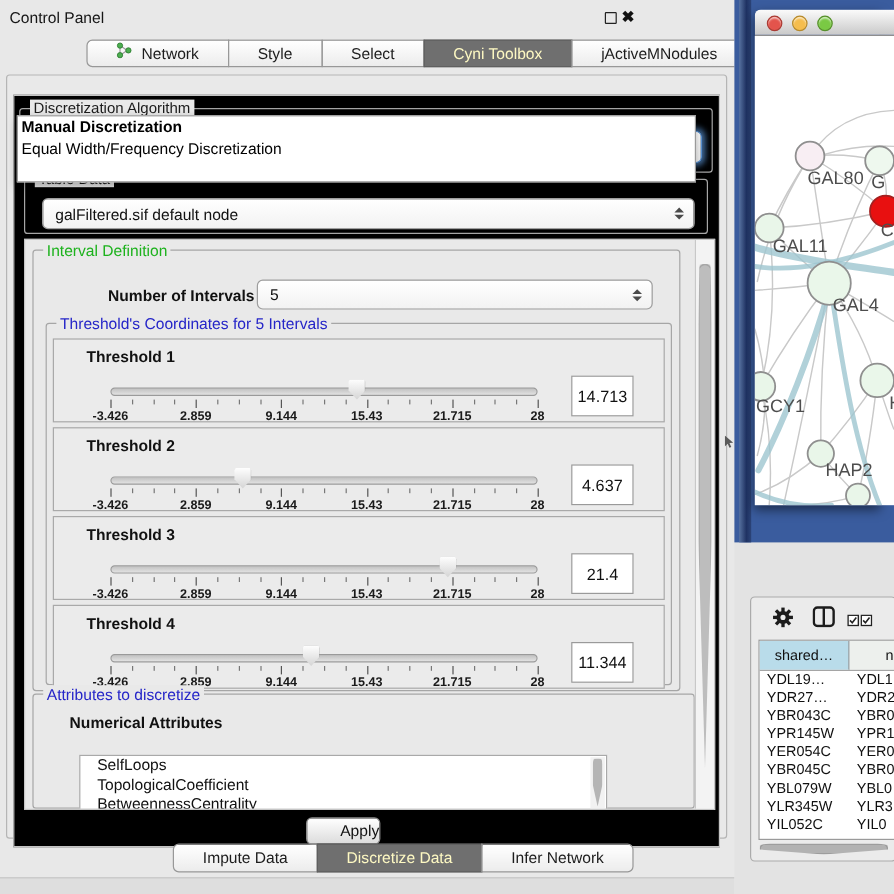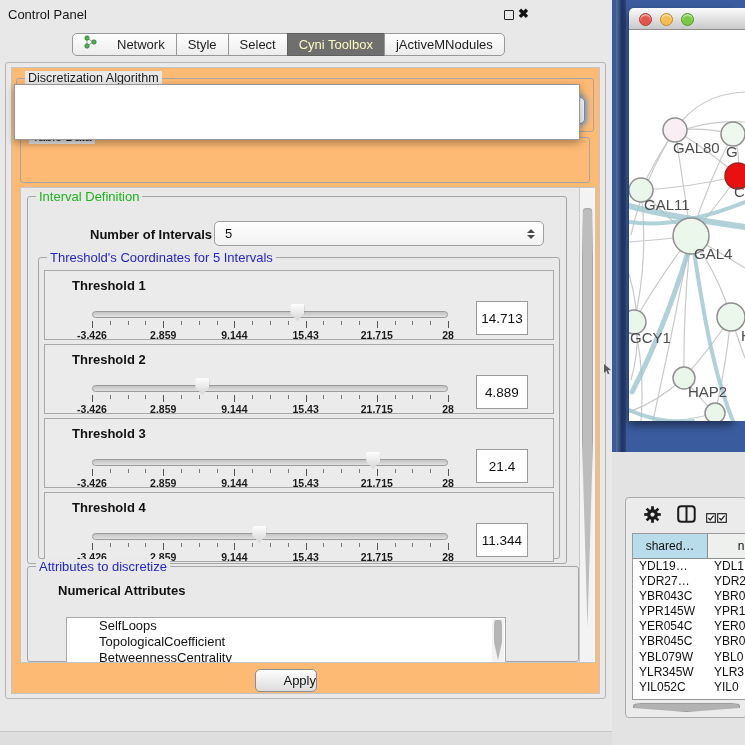--- a/index.html
+++ b/index.html
@@ -9,31 +9,31 @@
 
   
   #left-panel { position:absolute; left:0; top:0; width:612px; height:745px; background:#e8e8e8; }
   #cp-title { position:absolute; left:8px; top:7px; font-size:13px; color:#161616; }
   #float-icon { position:absolute; left:504px; top:10px; width:10px; height:10px; border:1.6px solid #222; border-radius:1px; }
   #close-icon { position:absolute; left:518px; top:6px; font-size:13px; font-weight:bold; color:#111; }
 
   .tabbar { position:absolute; display:flex; }
   #top-tabbar { left:72px; top:33px; height:23px; }
   #bottom-tabbar { left:144px; top:703px; height:24px; }
-  .seg { height:100%; line-height:22px; padding:0 11px; font-size:13px; color:#1d1d1d;
+  .seg { height:100%; line-height:22px; padding:0 24px; font-size:13px; color:#1d1d1d;
          background:linear-gradient(#ffffff,#ececec); border:1px solid #989898; margin-left:-1px;
-         display:flex; align-items:center; gap:20px; white-space:nowrap; }
+         display:flex; align-items:center; gap:8px; white-space:nowrap; }
   .seg:first-child { border-top-left-radius:5px; border-bottom-left-radius:5px; margin-left:0; }
   .seg:last-child { border-top-right-radius:5px; border-bottom-right-radius:5px; }
   .seg.sel { background:#6f6f6f; color:#fef9c3; border-color:#5f5f5f; }
 
   #content-frame { position:absolute; left:5px; top:62px; width:601px; height:637px;
                    background:#e9e9e9; border:1px solid #b5b5b5; border-radius:3px; }
-  #inner-panel { position:absolute; left:5px; top:4px; width:589px; height:627px;
-                 border:1px solid #c4c4c4; background:#fdba74; }
+  #inner-panel { position:absolute; left:5px; top:16px; width:589px; height:627px;
+                 border:1px solid #c4c4c4; background:#000000; }
 
   .group { position:absolute; border:1px solid #a6a6a6; border-radius:3px; }
   .legend { position:absolute; top:-8px; left:8px; background:#e9e9e9; padding:0 3px;
             font-size:12.5px; color:#1c1c1c; white-space:nowrap; }
   .legend.green { color:#1db21d; font-size:13px; }
   .legend.blue  { color:#2525c8; font-size:13px; }
 
   .combo { position:absolute; background:linear-gradient(#ffffff,#f2f2f2); border:1px solid #9f9f9f;
            border-radius:5px; font-size:13px; color:#111; display:flex; align-items:center; padding:0 10px; }
   .combo.focused { border-color:#5a93d4; box-shadow:0 0 5px 2px rgba(90,147,212,.8); }
@@ -64,21 +64,21 @@
   .ticks  { position:absolute; left:47px; top:50px; width:356px; height:8px; }
   .tick   { position:absolute; top:0; width:1px; height:4px; background:#777; }
   .tick.major { height:7px; background:#555; }
   .ticklabels { position:absolute; left:47px; top:58px; width:356px; height:11px; }
   .ticklabel  { position:absolute; transform:translateX(-50%); font-size:10.5px; font-weight:bold; color:#1a1a1a; white-space:nowrap; }
   .valbox { position:absolute; left:431px; top:30px; width:52px; height:34px; background:#fff;
             border:1px solid #9a9a9a; font-size:13.5px; color:#111; display:flex; align-items:center; justify-content:center; }
 
   #attr-list { position:absolute; left:38px; top:50px; width:440px; height:46px; background:#fff;
                border:1px solid #a9a9a9; overflow:hidden; font-size:13px; color:#111; }
-  #attr-list .item { height:16px; line-height:16px; padding-left:32px; }
+  #attr-list .item { height:16px; line-height:16px; padding-left:14px; }
   #attr-scroll { position:absolute; right:1px; top:1px; width:12px; height:43px; background:#f2f2f2; }
   #attr-scroll .thumb { position:absolute; left:2px; top:1px; width:8px; height:40px; background:#b5b5b5; border-radius:4px; }
 
   #apply-btn { position:absolute; left:243px; top:601px; width:62px; height:23px;
                background:linear-gradient(#ffffff,#dcdcdc); border:1px solid #8d8d8d; border-radius:5px;
                font-size:13px; color:#111; text-align:right; line-height:21px; }
 
   #bottom-strip { position:absolute; left:0; top:731px; width:612px; height:14px;
                   background:#dedede; border-top:1px solid #c6c6c6; }
 
@@ -161,24 +161,33 @@
           <span class="legend">Discretization Algorithm</span>
           <div class="combo focused" style="left:8px; top:18px; width:560px; height:27px;">
             <span class="stepper">
                 <i class="up"></i>
                 <i class="down"></i>
               </span>
           </div>
         </div>
 
         <div id="algo-popup">
+          <div class="opt bold">Manual Discretization</div>
+          <div class="opt">Equal Width/Frequency Discretization</div>
         </div>
 
         <div class="group" style="left:8px; top:69px; width:570px; height:46px;">
           <span class="legend">Table Data</span>
+          <div class="combo" style="left:14px; top:15px; width:544px; height:26px;">
+            <span>galFiltered.sif default node</span>
+            <span class="stepper">
+                <i class="up"></i>
+                <i class="down"></i>
+              </span>
+          </div>
         </div>
 
         <div id="scrollpane">
 
           <div class="group" style="left:6px; top:8px; width:540px; height:368px;">
             <span class="legend green">Interval Definition</span>
             <div style="position:absolute; left:62px; top:30px; font-size:13px; font-weight:bold; color:#111;">Number of Intervals</div>
             <div class="combo" style="left:186px; top:24px; width:330px; height:25px;">
               <span>5</span>
               <span class="stepper">
@@ -254,21 +263,21 @@
                     <div class="tick major" style="left: 100%;"></div>
                   </div>
                   <div class="ticklabels">
                     <div class="ticklabel" style="left: 0%;">-3.426</div>
                     <div class="ticklabel" style="left: 20%;">2.859</div>
                     <div class="ticklabel" style="left: 40%;">9.144</div>
                     <div class="ticklabel" style="left: 60%;">15.43</div>
                     <div class="ticklabel" style="left: 80%;">21.715</div>
                     <div class="ticklabel" style="left: 100%;">28</div>
                   </div>
-                  <div class="valbox">4.889</div>
+                  <div class="valbox">4.637</div>
                 </div>
                 <div class="tpanel" style="top: 160px;">
                   <div class="tlabel">Threshold 3</div>
                   <div class="track"></div>
                   <div class="thumb" style="left: 321.234px;"></div>
                   <div class="ticks">
                     <div class="tick major" style="left: 0%;"></div>
                     <div class="tick" style="left: 5%;"></div>
                     <div class="tick" style="left: 10%;"></div>
                     <div class="tick" style="left: 15%;"></div>
@@ -356,20 +365,31 @@
 
           <div id="vscroll">
             <div class="thumb"></div>
           </div>
         </div>
 
         <div id="apply-btn">Apply</div>
       </div>
     </div>
 
+    <div id="bottom-tabbar" class="tabbar">
+        <span class="seg">
+          <span>Impute Data</span>
+        </span>
+        <span class="seg sel">
+          <span>Discretize Data</span>
+        </span>
+        <span class="seg">
+          <span>Infer Network</span>
+        </span>
+      </div>
     <div id="bottom-strip"></div>
   </div>
 
   <div id="right-panel">
     <div id="blue-frame">
       <div id="blue-edge"></div>
       <div id="net-window">
         <div id="net-titlebar">
           <span class="light" id="light-red"></span>
           <span class="light" id="light-yellow"></span>

